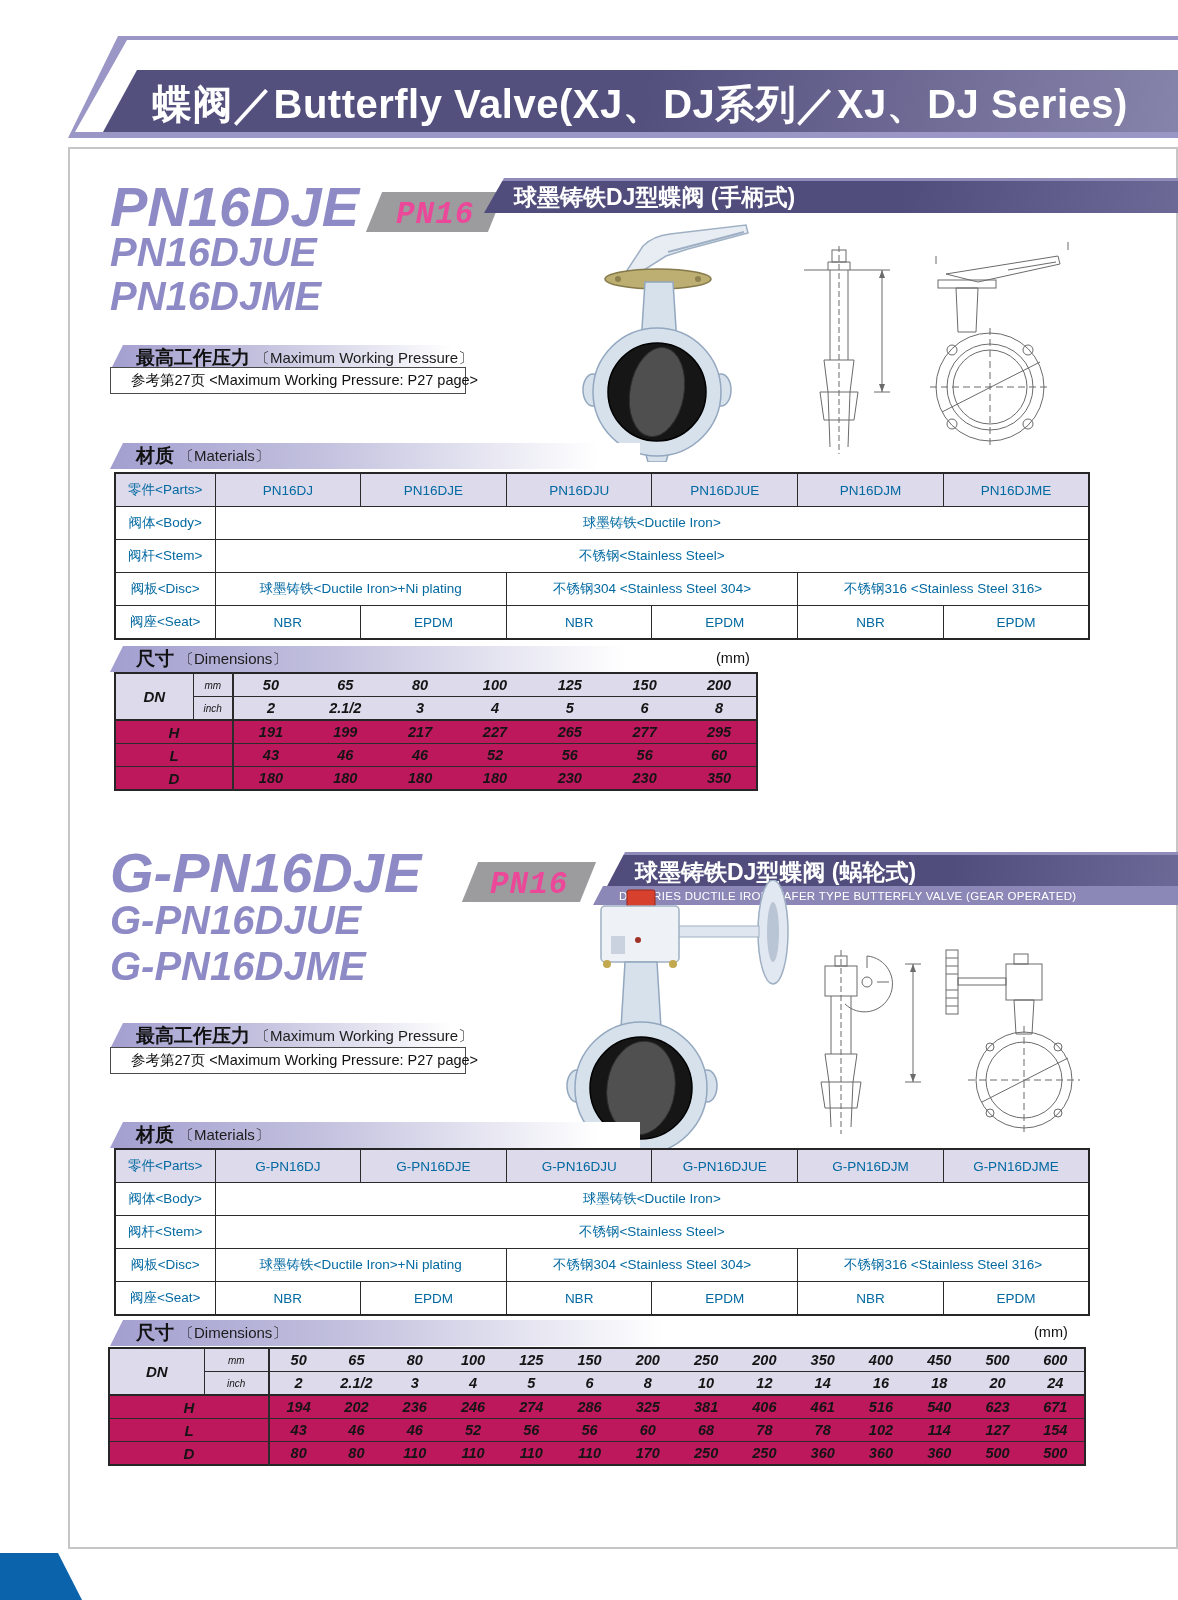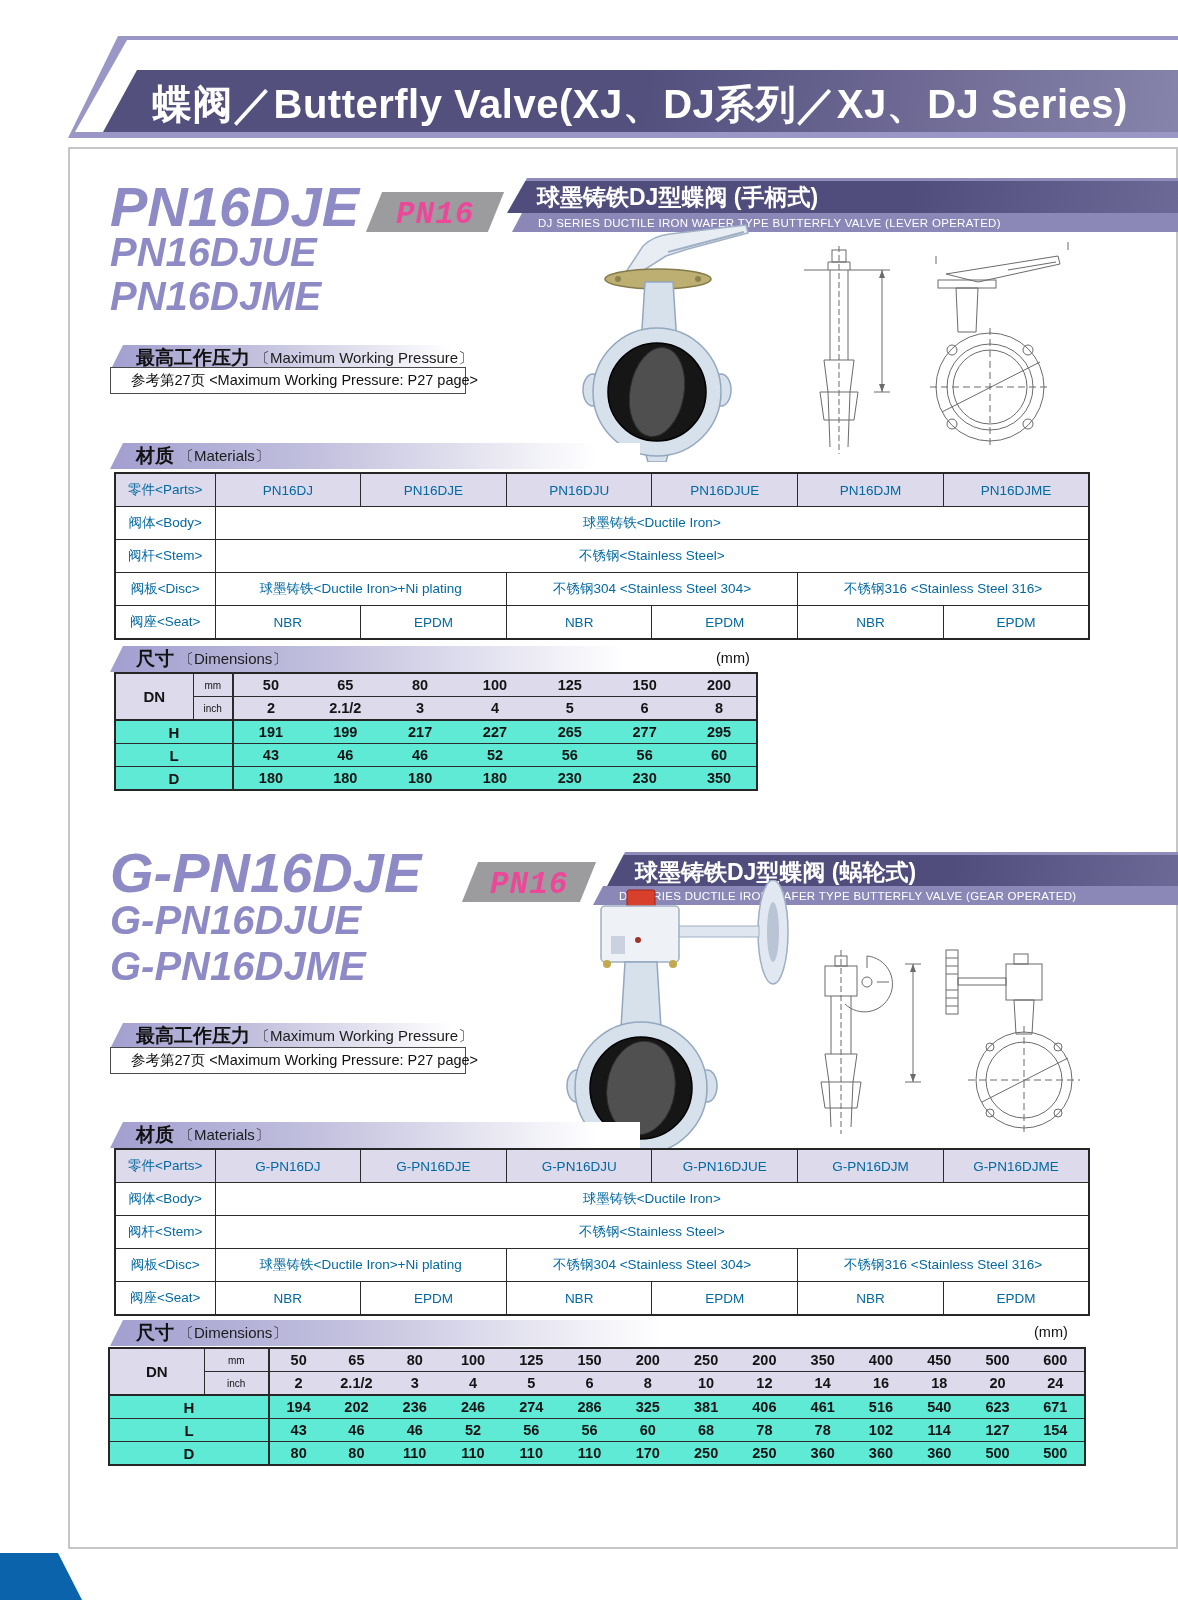--- a/index.html
+++ b/index.html
@@ -52,21 +52,21 @@
 
   .note-box{position:absolute;border:1.5px solid #4a4a4a;display:flex;align-items:center;
             padding-left:20px;font-size:14.5px;color:#111;box-sizing:border-box;background:#fff;white-space:nowrap;}
 
   
   .mtable{position:absolute;border-collapse:collapse;table-layout:fixed;border:2px solid #262626;background:#fff;}
   .mtable td{border:1px solid #2b2b2b;height:24px;text-align:center;font-size:13.5px;
              color:#0369a1;padding:4px 2px;overflow:hidden;white-space:nowrap;}
   .mhead-row td{background:#dcdaeb;}
 
-  .dtable{position:absolute;border-collapse:collapse;table-layout:fixed;border:2px solid #262626;background:#5eead4;}
+  .dtable{position:absolute;border-collapse:collapse;table-layout:fixed;border:2px solid #262626;background:#be185d;font-style:italic;}
   .dtable td{border-top:1px solid #2b2b2b;border-bottom:1px solid #2b2b2b;height:22px;
              text-align:center;padding:0;color:#141414;overflow:hidden;white-space:nowrap;}
   .dtable .val{font-weight:bold;font-size:14.5px;}
   .dtable .dn{font-weight:bold;font-size:15px;border-right:1px solid #2b2b2b;border-bottom:2px solid #262626;}
   .dtable .subl{font-size:10px;border-right:2px solid #2b2b2b;}
   .dtable .rowl{font-weight:bold;font-size:15px;border-right:2px solid #2b2b2b;}
   .lav td{background:#dcdaeb;}
   .lav2 td{border-bottom:2px solid #262626;}
 
   .img{position:absolute;}
@@ -89,22 +89,21 @@
 
   <div class="frame"></div>
 
   <div class="model-main" style="left:110px;top:176px">PN16DJE</div>
   <div class="model-sub" style="left:110px;top:230px">PN16DJUE</div>
   <div class="model-sub" style="left:110px;top:274px">PN16DJME</div>
 
   <div class="badge-bg" style="left:374px;top:192px;width:122px;height:40px"></div>
   <div class="badge-text" style="left:396px;top:197px">PN16</div>
 
-  <div class="cnbar" style="left:507px;top:178px;height:35px">球墨铸铁DJ型蝶阀 (手柄式)</div>
-  <div class="enbar" style="left:512px;top:213px;height:19px">DJ SERIES DUCTILE IRON WAFER TYPE BUTTERFLY VALVE (LEVER OPERATED)</div>
+  <div class="cnbar" style="left:484px;top:178px;height:35px">球墨铸铁DJ型蝶阀 (手柄式)</div>
 
   <svg class="img" style="left:548px;top:222px" width="225" height="240" viewBox="0 0 225 240">
     <path d="M78 50 L95 24 Q105 14 122 12 L198 3 L200 11 L140 27 L118 34 L96 48 Z" fill="#e8edf4" stroke="#9fb0c4" stroke-width="1.5"></path>
     <path d="M120 30 L196 10" stroke="#9fb0c4" stroke-width="2" fill="none"></path>
     <ellipse cx="110" cy="57" rx="53" ry="10" fill="#bdae72" stroke="#857a4b" stroke-width="1.5"></ellipse>
     <circle cx="70" cy="57" r="3" fill="#8d824f"></circle>
       <circle cx="150" cy="57" r="3" fill="#8d824f"></circle>
     <g stroke="#93a7bf" stroke-width="1.5" fill="#d6e1ec">
       <path d="M97 60 L125 60 L129 122 L93 122 Z"></path>
       <path d="M95 222 L123 222 L118 240 L100 240 Z"></path>

